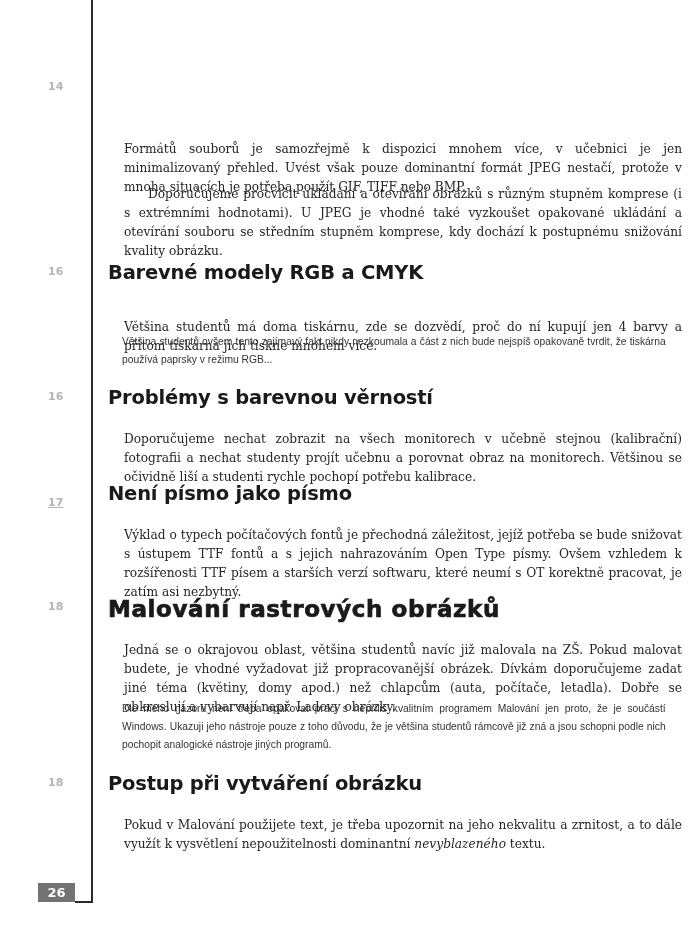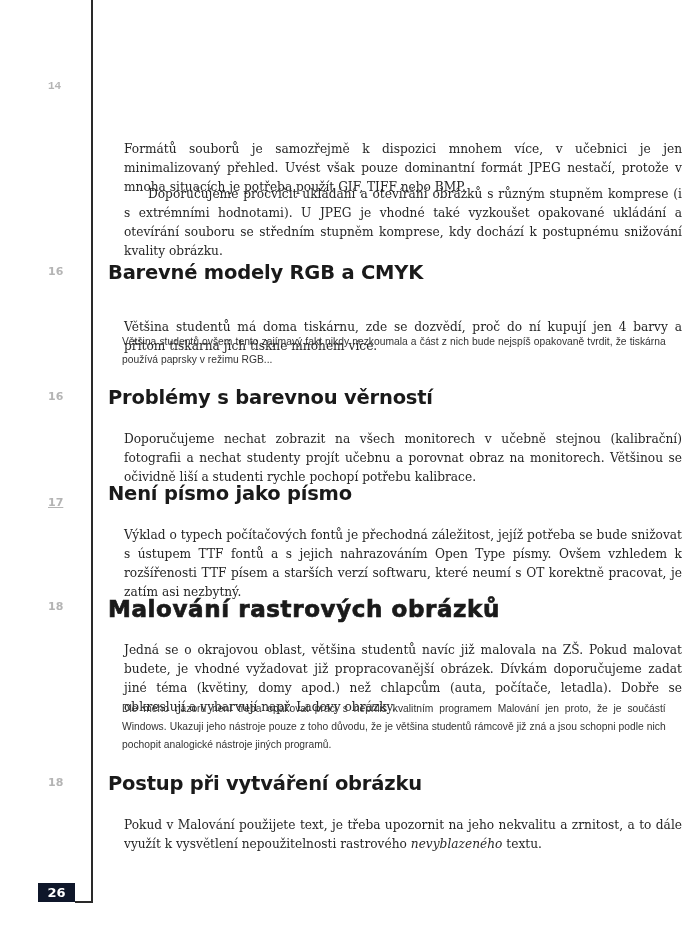--- a/index.html
+++ b/index.html
@@ -1,40 +1,40 @@
 <!DOCTYPE html>
 <html><head>
 <meta charset="utf-8">
 <style>
   html, body { margin: 0; padding: 0; background: #ffffff; }
   body { width: 700px; height: 946px; position: relative; overflow: hidden; color: #1e1e1e; }
   .vrule { position: absolute; left: 91px; top: 0; width: 1.5px; height: 902px; background: #2a2a2a; }
   .hrule { position: absolute; left: 75px; top: 901px; width: 18px; height: 1.5px; background: #2a2a2a; }
-  .page-num { position: absolute; left: 38px; top: 883px; width: 37px; height: 19px; background: #0f172a; color: #fff;
+  .page-num { position: absolute; left: 38px; top: 883px; width: 37px; height: 19px; background: #737373; color: #fff;
     font-family: "DejaVu Sans", sans-serif; font-weight: bold; font-size: 13px; text-align: center; line-height: 19px; }
   .ref { position: absolute; left: 48px; font-family: "DejaVu Sans", sans-serif; font-weight: bold; font-size: 11px; color: #b4b4b4; }
   .heading { position: absolute; left: 108px; margin: 0; font-family: "DejaVu Sans", sans-serif; font-weight: bold;
     font-size: 19.5px; line-height: 23px; color: #1a1a1a; letter-spacing: -0.2px; }
   .heading.big { font-size: 23px; font-weight: 900; letter-spacing: 0.6px; line-height: 26px; -webkit-text-stroke: 0.7px #1a1a1a; }
   .para { position: absolute; left: 108px; width: 558px; margin: 16px; font-family: "DejaVu Serif", serif; font-size: 12.2px;
     line-height: 19px; color: #262626; text-align: justify; }
   .para.indent { text-indent: 24px; }
   .note { position: absolute; left: 122px; width: 544px; margin: 0; font-family: "Liberation Sans", sans-serif; font-size: 11.2px;
     line-height: 18px; color: #333; text-align: justify; transform: scaleX(0.92); transform-origin: left top; width: 591px; }
   em { font-style: italic; }
 </style>
 </head>
 <body>
 
 <div class="vrule"></div>
 <div class="hrule"></div>
 <div class="page-num">26</div>
 
 <div>
-  <span class="ref" style="top:80px;font-family:Liberation Mono, monospace;">14</span>
+  <span class="ref" style="top:80px;">14</span>
   <h2 class="heading" style="top:76px;">
     <br>
   </h2>
   <p class="para" style="top:124px;">Formátů souborů je samozřejmě k dispozici mnohem více, v učebnici je jen minimalizovaný přehled. Uvést však pouze dominantní formát JPEG nestačí, protože v mnoha situacích je potřeba použít GIF, TIFF nebo BMP.</p>
   <p class="para indent" style="top:169px;">Doporučujeme procvičit ukládání a otevírání obrázků s různým stupněm komprese (i s extrémními hodnotami). U JPEG je vhodné také vyzkoušet opakované ukládání a otevírání souboru se středním stupněm komprese, kdy dochází k postupnému snižování kvality obrázku.</p>
 </div>
 
 <div>
   <span class="ref" style="top:265px;">16</span>
   <h2 class="heading" style="top:261px;">Barevné modely RGB a CMYK</h2>
@@ -57,14 +57,14 @@
 <div>
   <span class="ref" style="top:600px;">18</span>
   <h2 class="heading big" style="top:596px;">Malování rastrových obrázků</h2>
   <p class="para" style="top:625px;">Jedná se o okrajovou oblast, většina studentů navíc již malovala na ZŠ. Pokud malovat budete, je vhodné vyžadovat již propracovanější obrázek. Dívkám doporučujeme zadat jiné téma (květiny, domy apod.) než chlapcům (auta, počítače, letadla). Dobře se obkreslují a vybarvují např. Ladovy obrázky.</p>
   <p class="note" style="top:699px;">Dle mého názoru není třeba opakovat práci s nepříliš kvalitním programem Malování jen proto, že je součástí Windows. Ukazuji jeho nástroje pouze z toho důvodu, že je většina studentů rámcově již zná a jsou schopni podle nich pochopit analogické nástroje jiných programů.</p>
 </div>
 
 <div>
   <span class="ref" style="top:776px;">18</span>
   <h2 class="heading" style="top:772px;">Postup při vytváření obrázku</h2>
-  <p class="para" style="top:800px;"><span>Pokud v Malování použijete text, je třeba upozornit na jeho nekvalitu a zrnitost, a to dále využít k vysvětlení nepoužitelnosti rastrového </span><em>nevyblazeného</em><span> textu.</span></p>
+  <p class="para" style="top:800px;"><span>Pokud v Malování použijete text, je třeba upozornit na jeho nekvalitu a zrnitost, a to dále využít k vysvětlení nepoužitelnosti dominantní </span><em>nevyblazeného</em><span> textu.</span></p>
 </div>
 
 </body></html>

